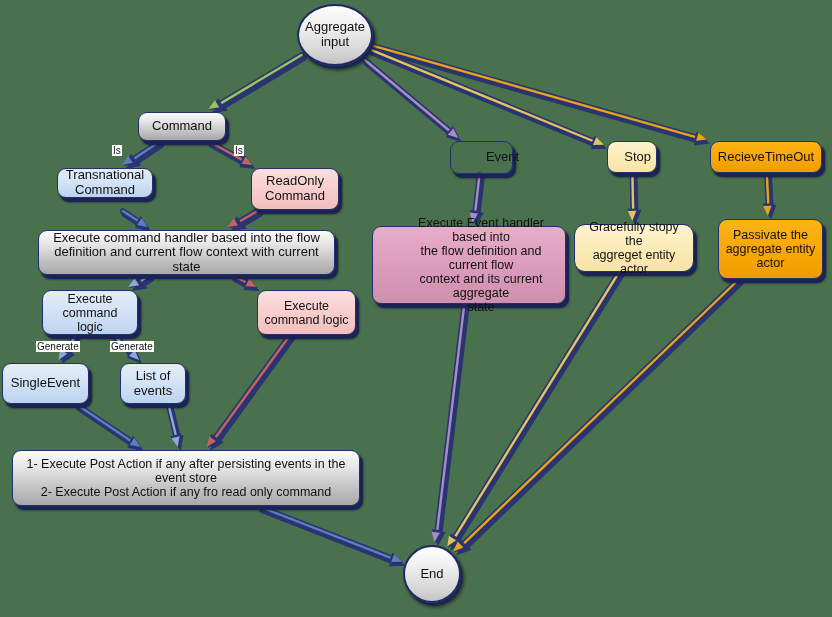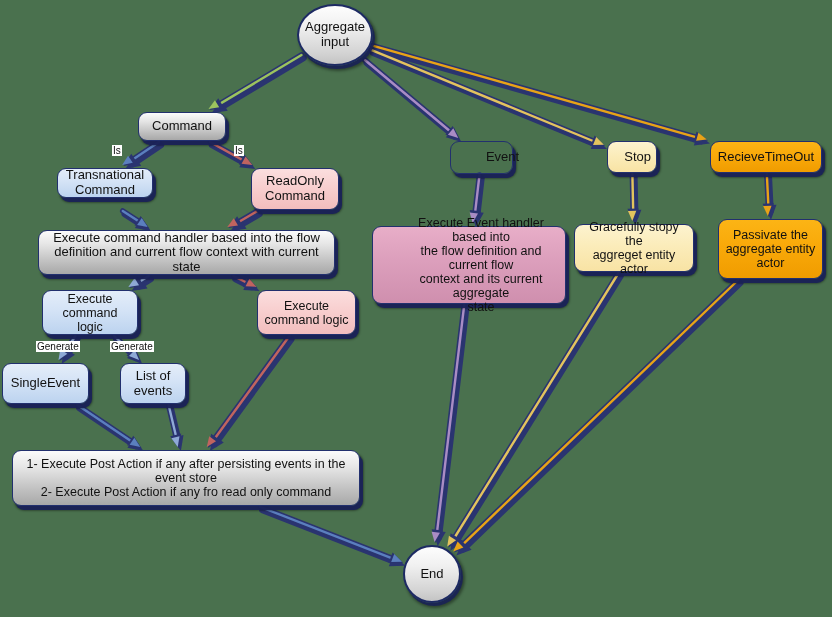--- a/index.html
+++ b/index.html
@@ -330,21 +330,21 @@
       </div>
       <div class="node fill-pink_light" style="left: 450px; top: 141px; width: 63px; height: 33px; font-size: 13px; padding-left: 47px;">
         <span>Event</span>
       </div>
       <div class="node fill-pink" style="left: 372px; top: 226px; width: 194px; height: 78px; font-size: 12.5px;">
         <span>Execute Event  handler based into<br>the flow definition and current flow<br>context and its current aggregate<br>state</span>
       </div>
       <div class="node fill-cream" style="left: 607px; top: 141px; width: 50px; height: 32px; font-size: 13px; justify-content: flex-end;">
         <span>Stop</span>
       </div>
-      <div class="node fill-cream" style="left: 574px; top: 224px; width: 120px; height: 48px; font-size: 12.5px;">
+      <div class="node fill-cream" style="left: 574px; top: 224px; width: 120px; height: 48px; font-size: 12.5px; border-radius: 11px;">
         <span>Gracefully stopy the<br>aggreget entity actor</span>
       </div>
       <div class="node fill-orange" style="left: 710px; top: 141px; width: 112px; height: 32px; font-size: 13px;">
         <span>RecieveTimeOut</span>
       </div>
       <div class="node fill-orange" style="left: 718px; top: 219px; width: 105px; height: 60px; font-size: 12.5px;">
         <span>Passivate the<br>aggregate entity<br>actor</span>
       </div>
       <div class="node circle fill-white" style="left: 403px; top: 545px; width: 58px; height: 58px; font-size: 13px;">
         <span>End</span>

